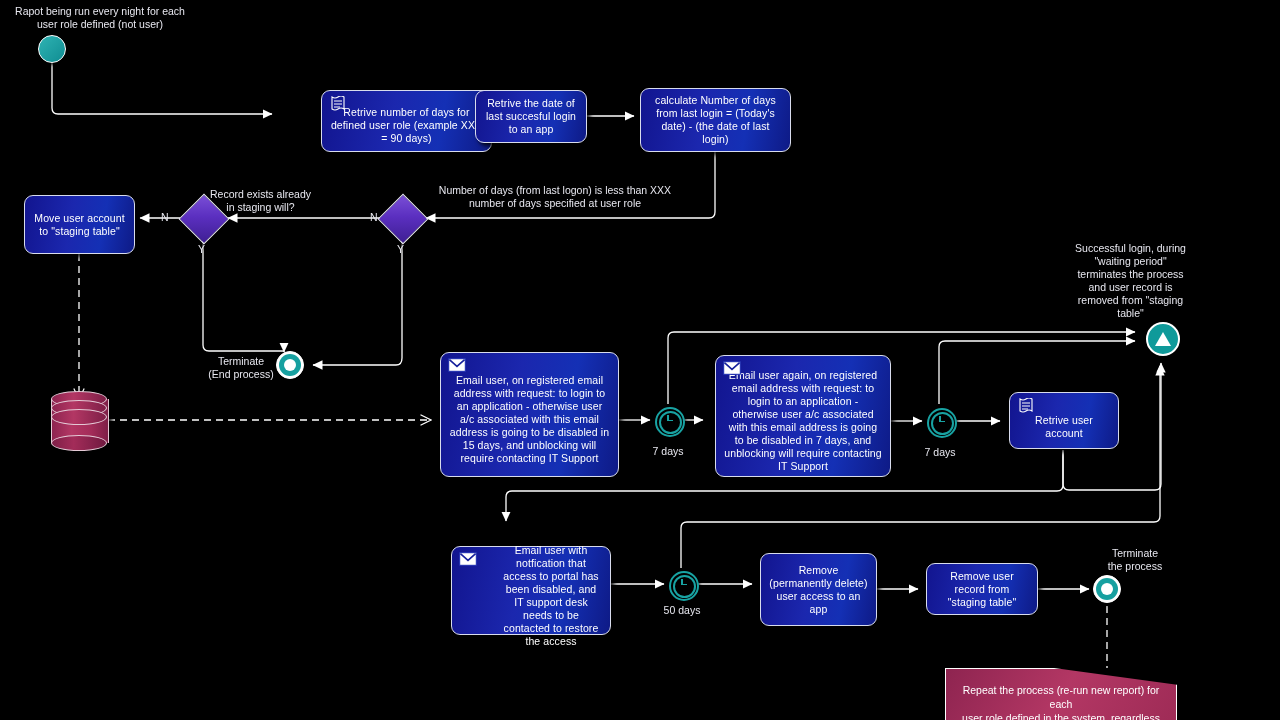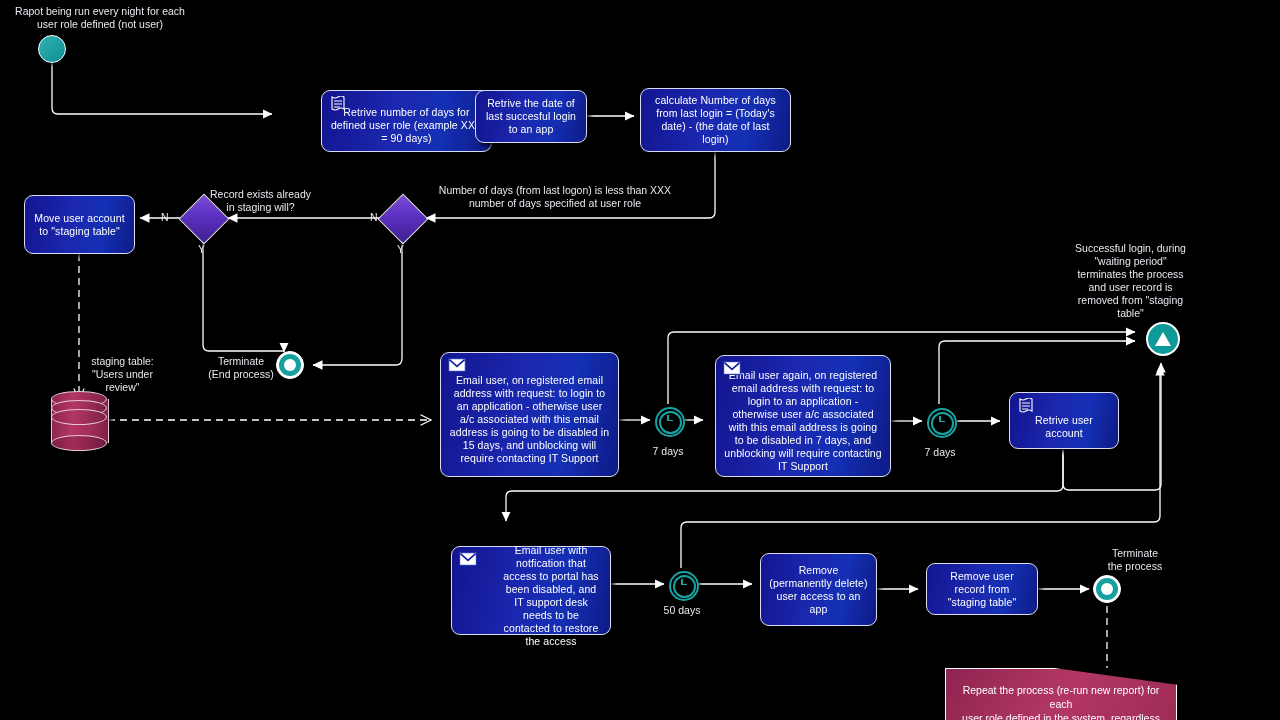--- a/index.html
+++ b/index.html
@@ -179,23 +179,20 @@
     <span class="tasktext">Move user account to "staging table"</span>
   </div>
 
   <div class="db" style="left:51px;top:390px;">
     <div class="body"></div>
     <div class="cap" style="top:1px;"></div>
     <div class="cap" style="top:10px;"></div>
     <div class="cap" style="top:19px;"></div>
     <div class="bot"></div>
   </div>
-  <div class="lbl" style="left:70px;top:355px;width:105px;">staging table:
-"Users under
-review"</div>
 
   <div class="ev ev-end" style="left:276px;top:351px;">
     <span class="ring">
         <span class="hole"></span>
       </span>
   </div>
   <div class="lbl" style="left:196px;top:355px;width:90px;text-align:center;">Terminate
 (End process)</div>
 
   <div class="node task" style="left:440px;top:352px;width:179px;height:125px;">

